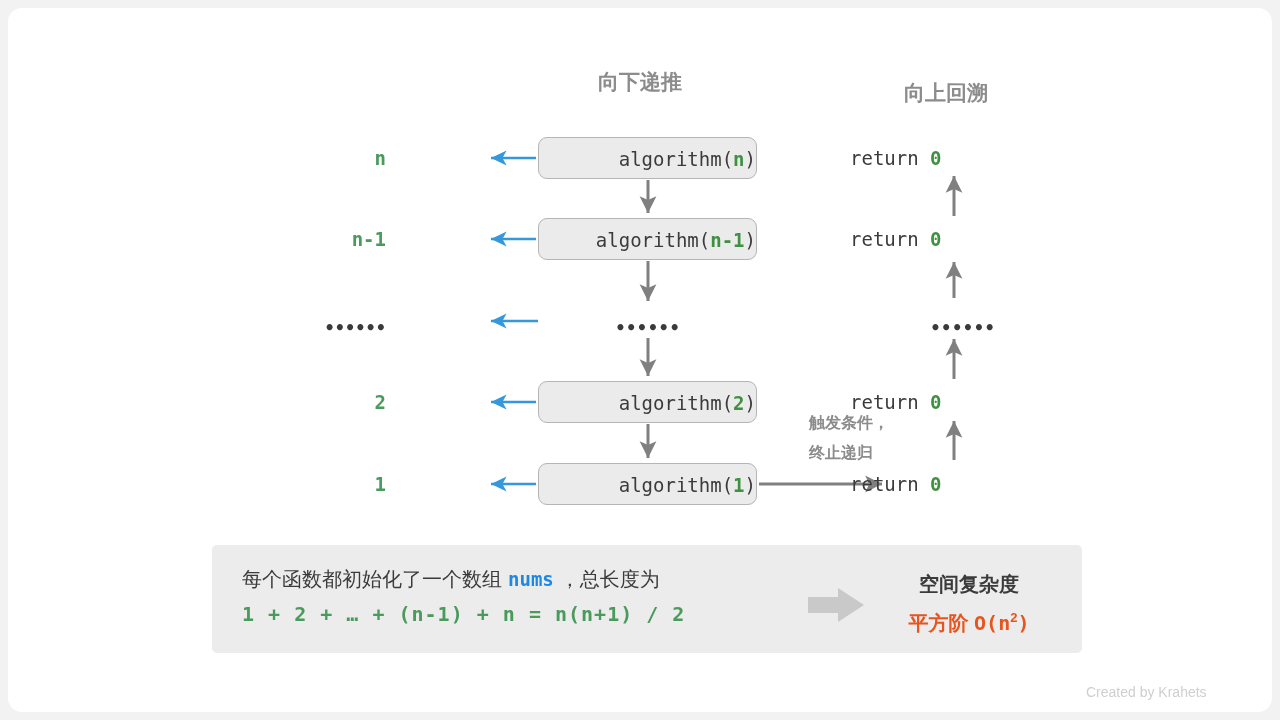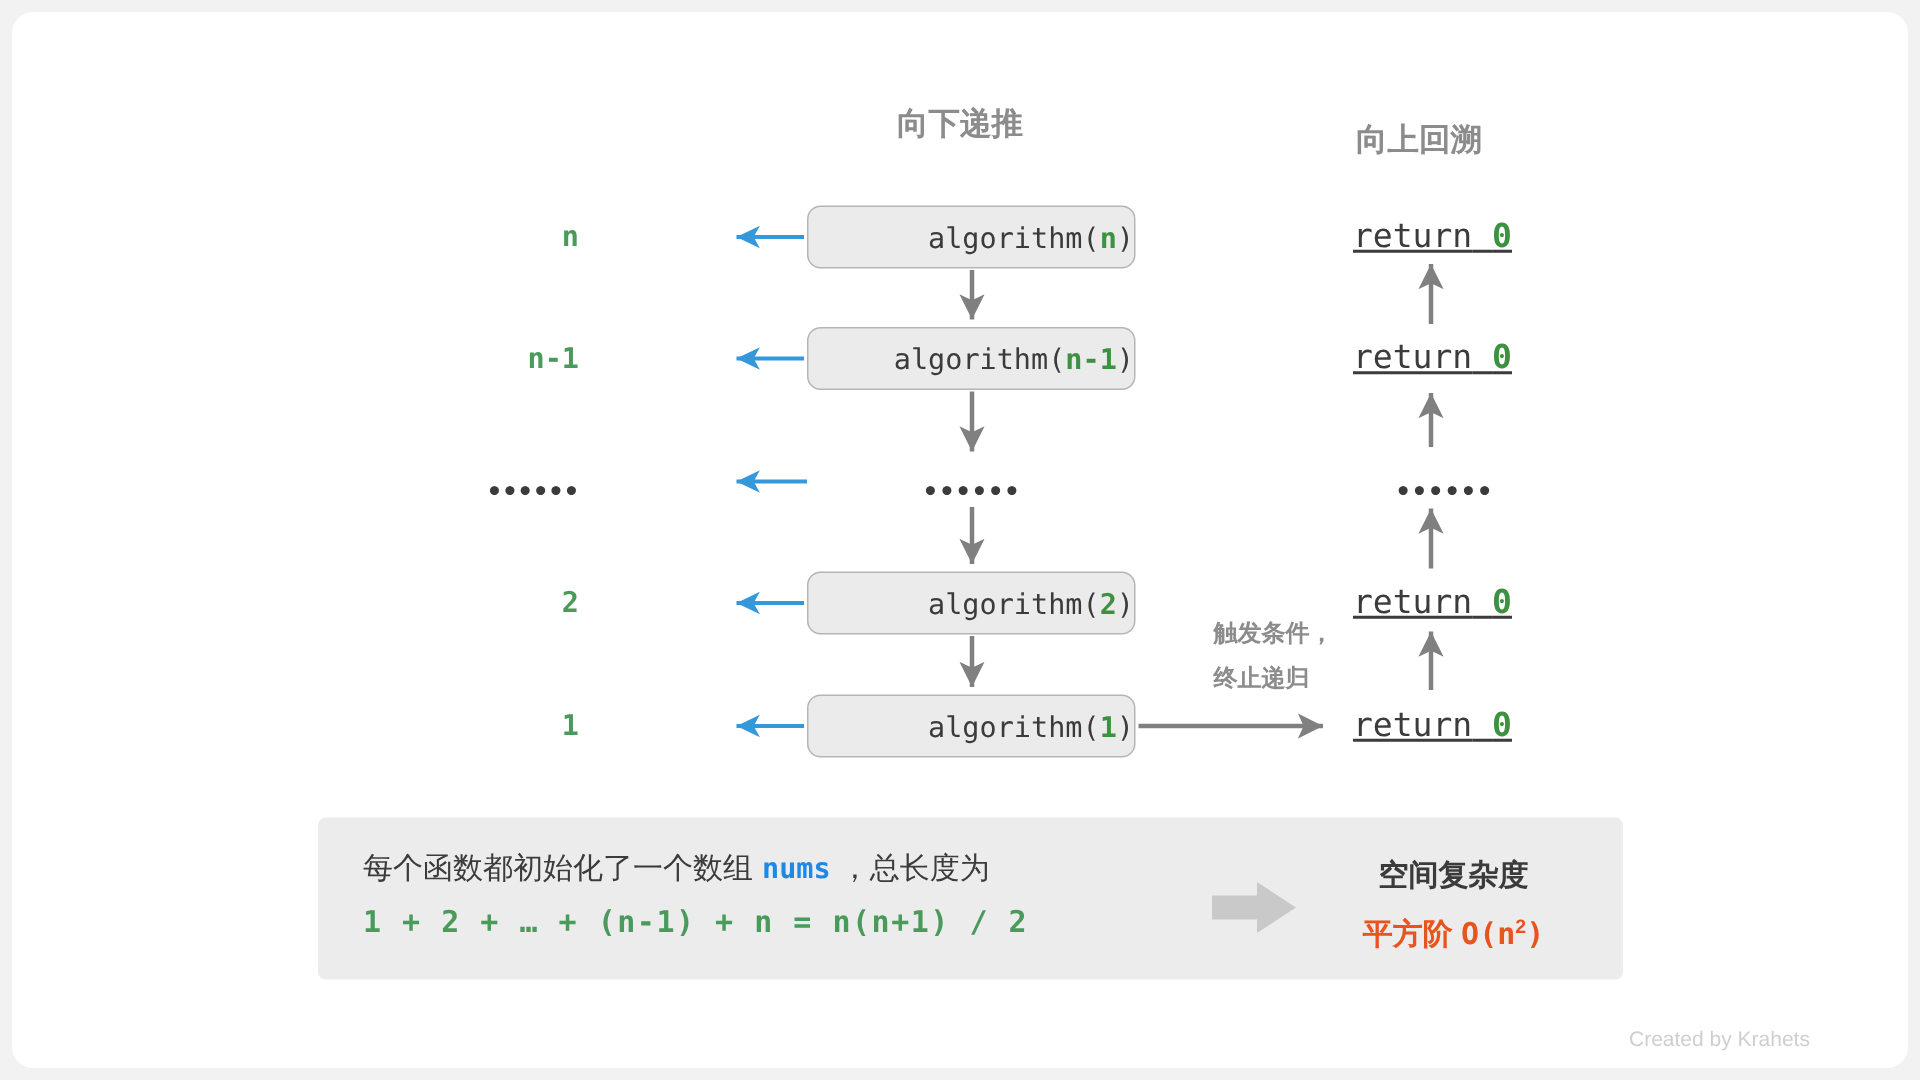--- a/index.html
+++ b/index.html
@@ -97,27 +97,26 @@
     text-align: center;
     font-family: "DejaVu Sans", sans-serif;
     font-size: 17px;
     font-weight: bold;
     color: #3b3b3b;
   }
 
   
   .ret {
     position: absolute;
-    left: 894px;
-    transform: translateY(-50%);
-    font-family: "DejaVu Sans Mono", monospace;
-    font-size: 22px;
-    color: #3b3b3b;
-    white-space: nowrap;
-    text-decoration: underline;
+    left: 842px;
+    transform: translateY(-50%);
+    font-family: "DejaVu Sans Mono", monospace;
+    font-size: 19px;
+    color: #3b3b3b;
+    white-space: nowrap;
   }
   .ret .val { color: #3f9142; font-weight: bold; }
   .ret-dots {
     position: absolute;
     left: 922px;
     transform: translateY(-50%);
     font-family: "DejaVu Sans", sans-serif;
     font-size: 17px;
     font-weight: bold;
     color: #3b3b3b;

